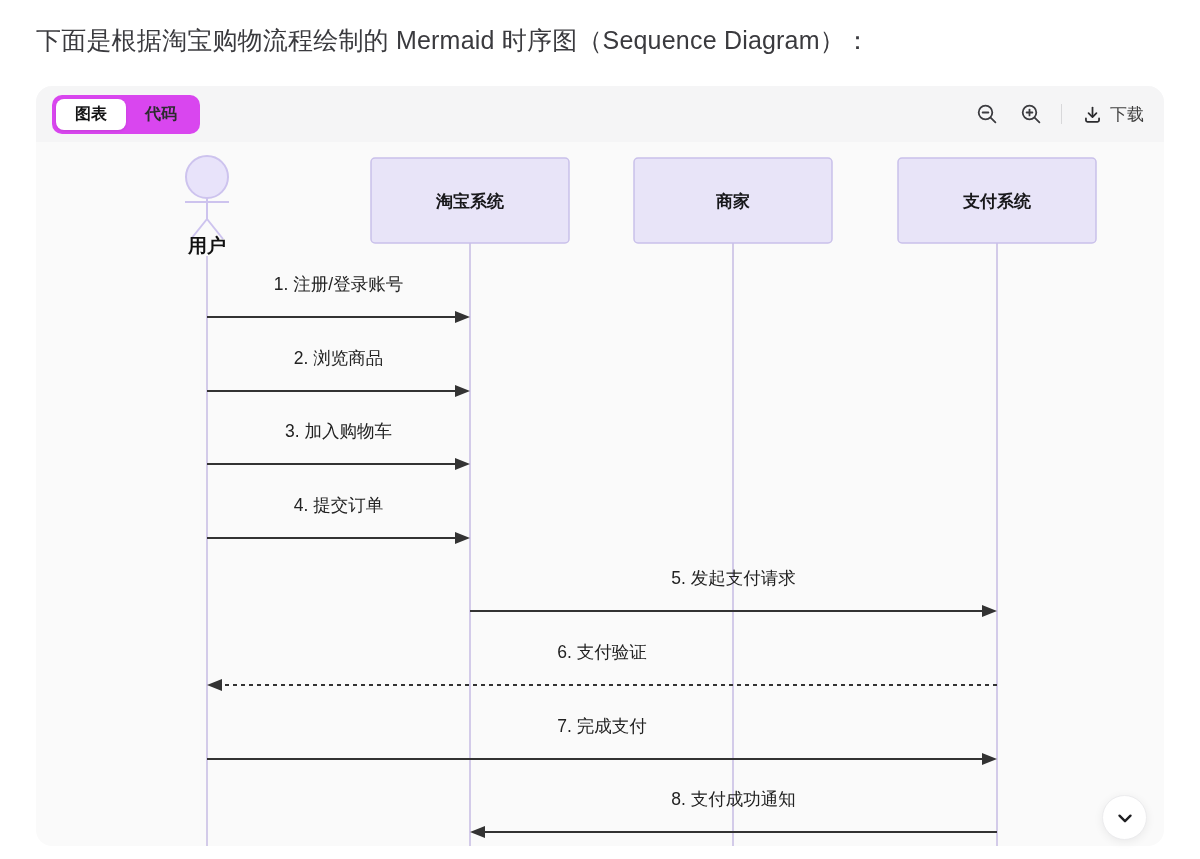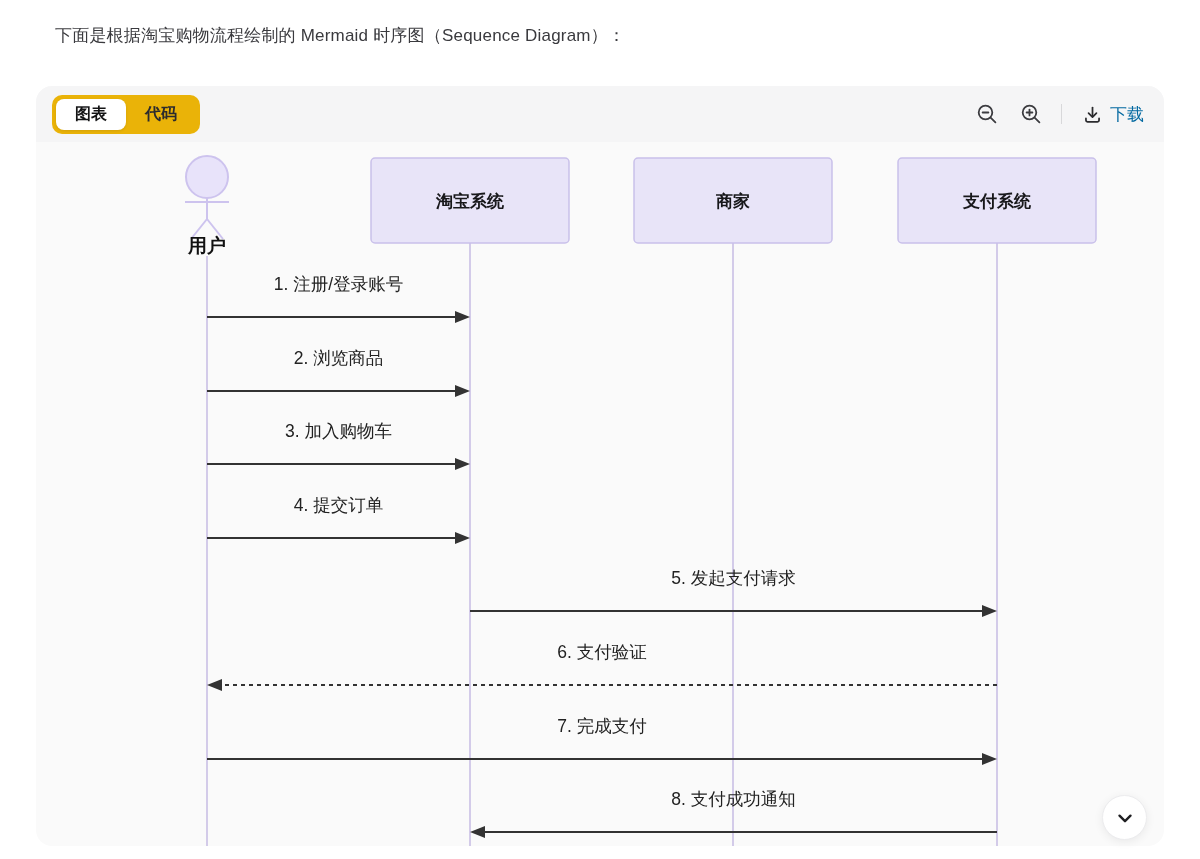--- a/index.html
+++ b/index.html
@@ -4,54 +4,54 @@
 <style>
   html, body { margin:0; padding:0; }
   body {
     width:1200px; height:859px; position:relative; overflow:hidden;
     background:#ffffff;
     font-family:"Liberation Sans","DejaVu Sans",sans-serif;
     -webkit-font-smoothing:antialiased;
   }
   .intro {
     position:absolute; left:36px; top:24px;
-    font-size:17px; color:#3a3a3e; letter-spacing:.2px;margin-left:19px;
+    font-size:25px; color:#3a3a3e; letter-spacing:.2px;
   }
   .card {
     position:absolute; left:36px; top:86px; width:1128px; height:760px;
     background:#fafafa; border-radius:16px; overflow:hidden;
   }
   .card-header {
     height:56px; background:#f5f5f6;
     display:flex; align-items:center; justify-content:space-between;
     padding:0 16px; box-sizing:border-box;
   }
   .tab-group {
-    background:#eab308; border-radius:10px; padding:4px;
+    background:#d946ef; border-radius:10px; padding:4px;
     display:flex; align-items:center;
   }
   .tab {
     padding:5px 19px; font-size:16px; color:#2b2b2e;
     border-radius:8px; cursor:pointer; white-space:nowrap;font-weight:bold;
   }
   .tab.active {
     background:#ffffff; font-weight:700; color:#141415;
     box-shadow:0 1px 3px rgba(0,0,0,.10);
   }
   .header-right { display:flex; align-items:center; gap:16px; }
   .icon-btn {
     width:28px; height:28px; display:flex; align-items:center; justify-content:center;
     background:transparent; border:none; cursor:pointer; padding:0;
   }
   .icon-btn svg { display:block; }
   .v-divider { width:1px; height:20px; background:#d8d8da; }
   .download-btn {
     display:flex; align-items:center; gap:7px;
     background:transparent; border:none; cursor:pointer; padding:0 4px;
-    font-size:17px; color:#0369a1; font-family:inherit;
+    font-size:17px; color:#404040; font-family:inherit;
   }
   .card-body { position:relative; width:1128px; height:704px; }
   #diagram { position:absolute; left:0; top:0; }
   .scroll-btn {
     position:absolute; left:1102px; top:795px; width:45px; height:45px;
     border-radius:50%; background:#ffffff; border:1px solid #ececee;
     box-shadow:0 2px 10px rgba(0,0,0,.07);
     display:flex; align-items:center; justify-content:center; cursor:pointer;
   }
 </style>

